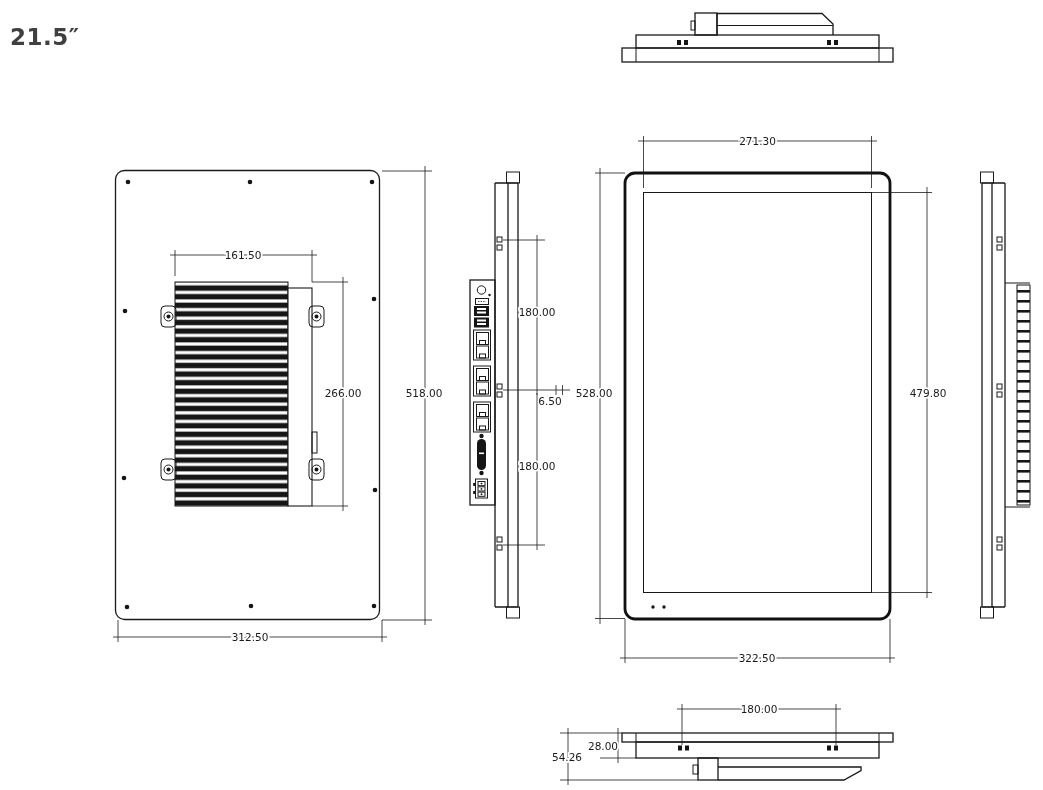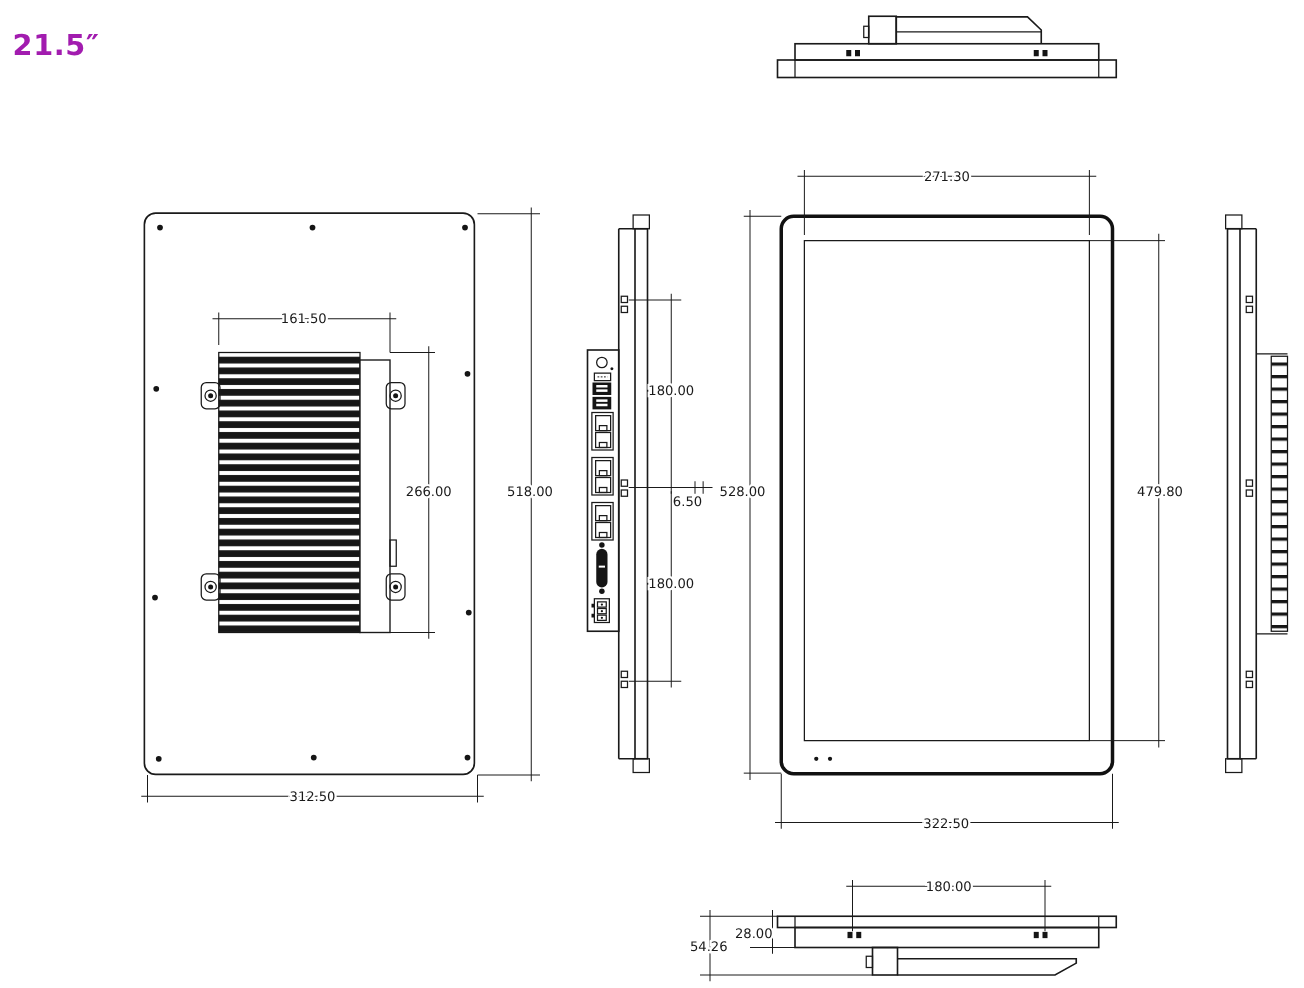--- a/index.html
+++ b/index.html
@@ -1,17 +1,17 @@
 <!DOCTYPE html>
 <html><head>
 <meta charset="utf-8">
 <style>
   html,body{margin:0;padding:0;background:#ffffff;}
   .stage{position:relative;width:1043px;height:790px;background:#fff;font-family:"DejaVu Sans","Liberation Sans",sans-serif;}
-  .size-label{position:absolute;left:10px;top:24px;font-size:23px;font-weight:600;color:#a21caf;letter-spacing:.5px;}
+  .size-label{position:absolute;left:10px;top:24px;font-size:23px;font-weight:600;color:#404040;letter-spacing:.5px;}
   svg{position:absolute;left:0;top:0;}
   .ln{stroke:#1a1a1a;stroke-width:1.3;fill:none;}
   .ln2{stroke:#1a1a1a;stroke-width:1;fill:none;}
   .thick{stroke:#111;stroke-width:2.8;fill:none;}
   .dimln{stroke:#1a1a1a;stroke-width:0.8;fill:none;}
   .blk{fill:#151515;stroke:none;}
   .dimtext{font:10.5px "DejaVu Sans","Liberation Sans",sans-serif;fill:#1a1a1a;
            text-anchor:middle;paint-order:stroke;stroke:#ffffff;stroke-width:3.5px;}
 </style>
 </head>

